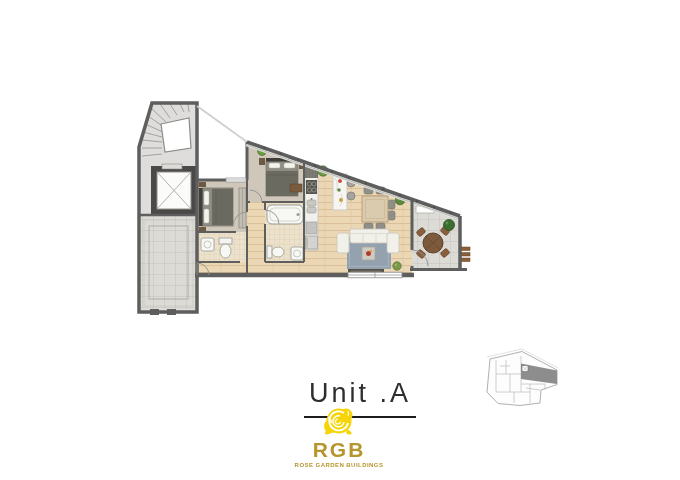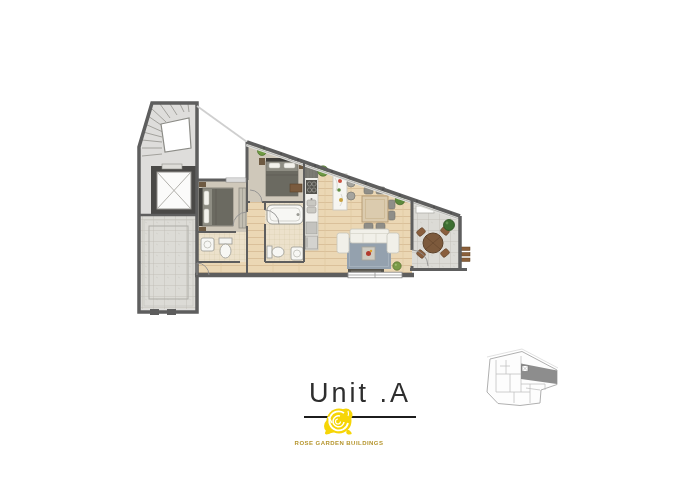--- a/index.html
+++ b/index.html
@@ -308,16 +308,17 @@
       <path d="M10,9 Q16,14 9,13.5 Q6,12 8,9 Z" fill="#f6d506"></path>
       <g stroke="#ffffff" fill="none">
         <path d="M5,-8 A9.5,9.5 0 1 0 9,2" stroke-width="1.8"></path>
         <path d="M1,-5 A5.5,5.5 0 1 0 5,1" stroke-width="1.5"></path>
         <path d="M-1,-2 A2.5,2.5 0 1 0 1.5,0.5" stroke-width="1.2"></path>
         <path d="M-11,-4 Q-8,-1 -7,2" stroke-width="1.1"></path>
         <path d="M9,-10 Q10,-7 9,-5" stroke-width="1.1"></path>
       </g>
     </g>
   </svg>
+  <div class="brand-initials">RGB</div>
   <div class="brand-tagline">ROSE GARDEN BUILDINGS</div>
 </div>
 
 </div>
 
 </body></html>

